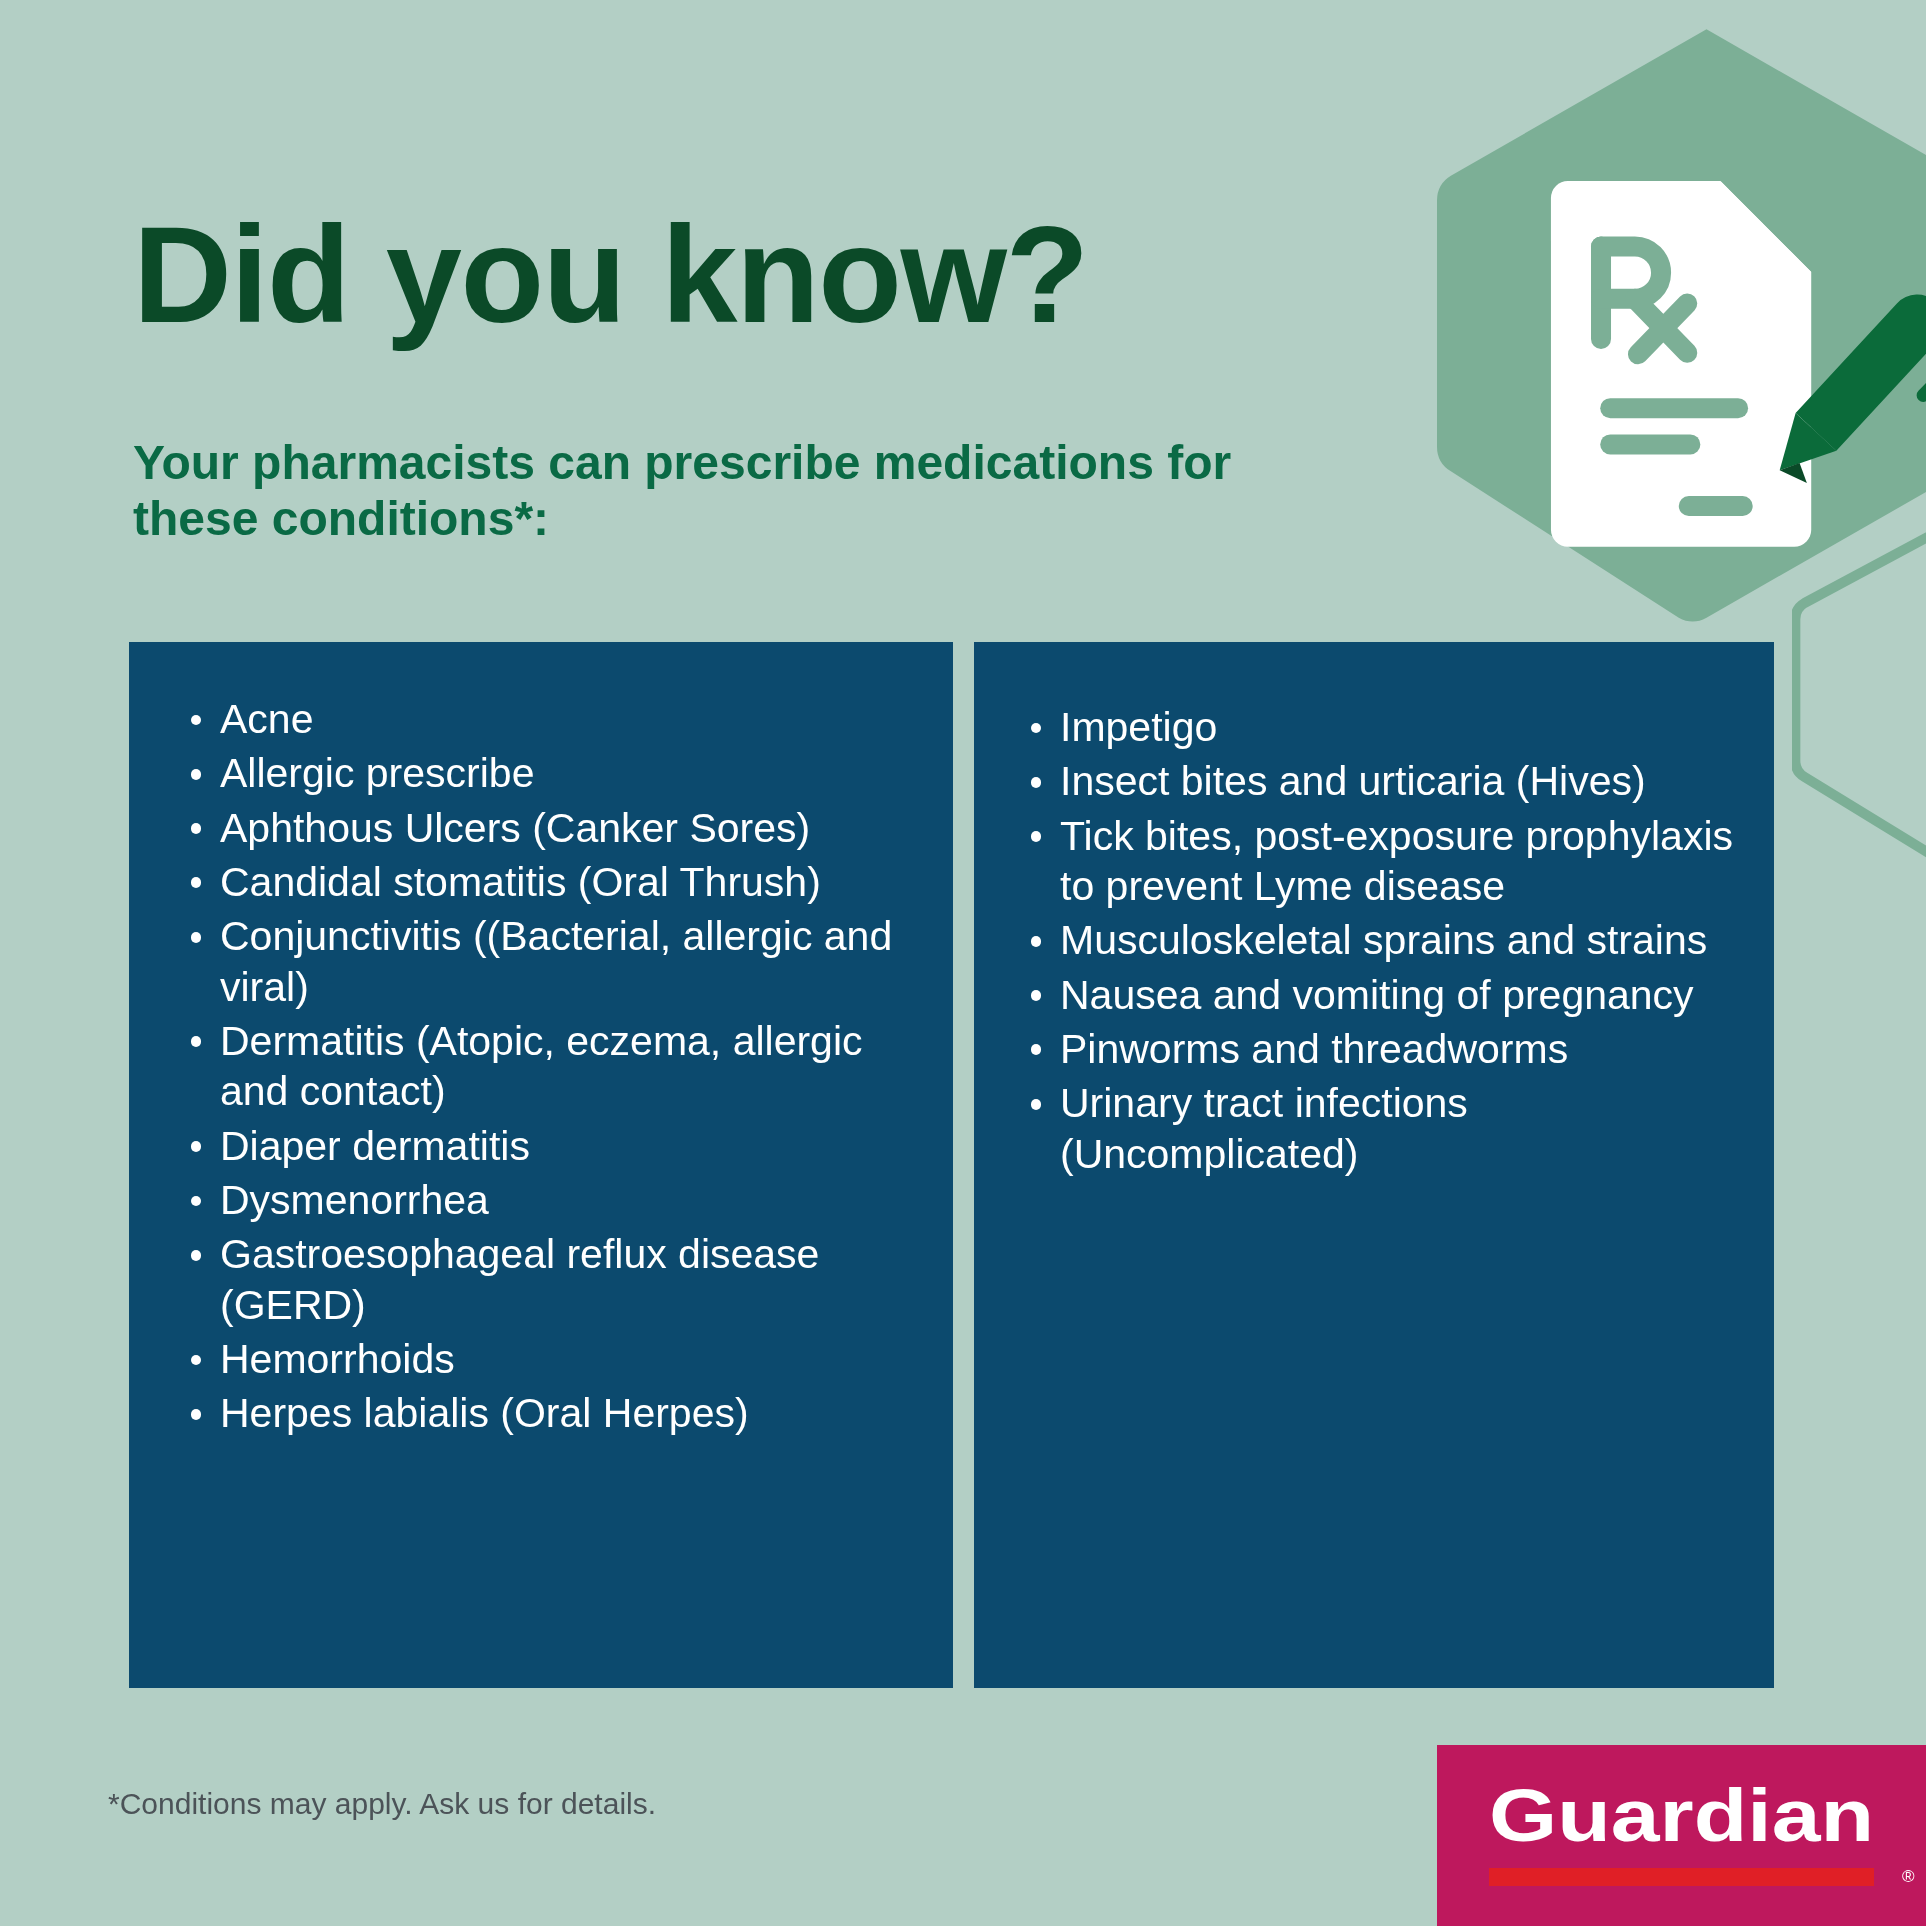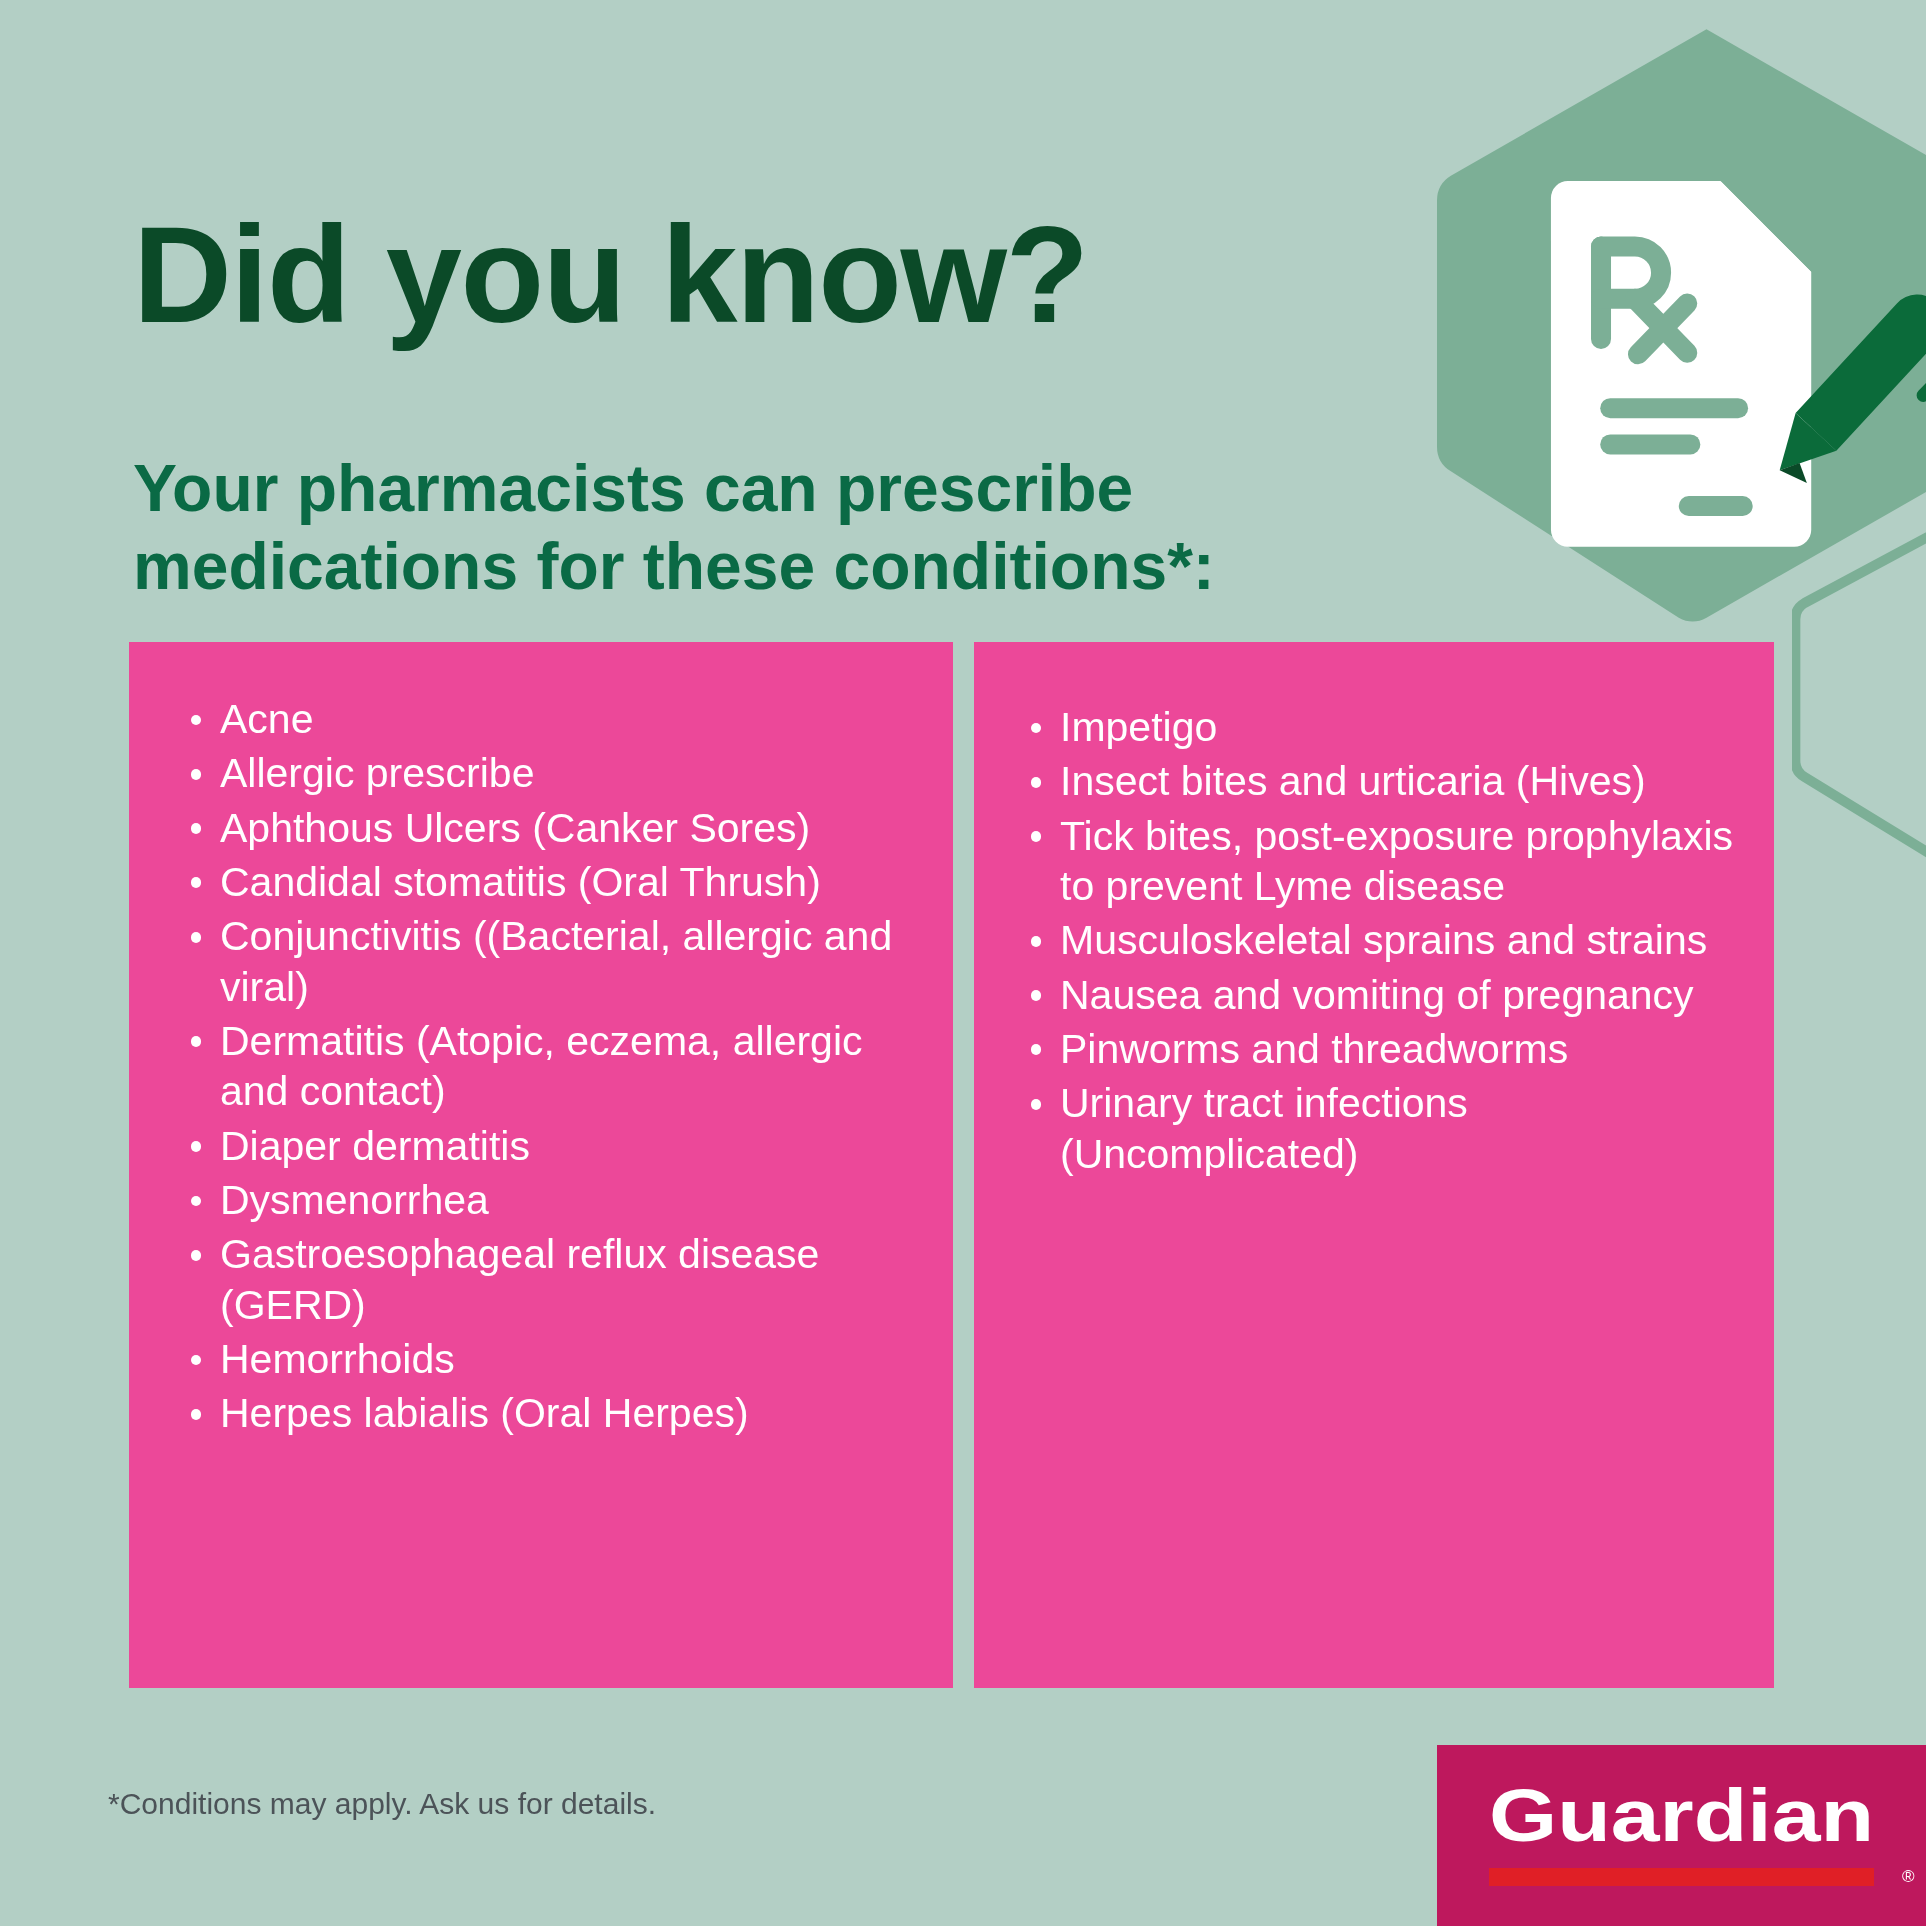--- a/index.html
+++ b/index.html
@@ -48,39 +48,39 @@
     line-height: 1.0;
     font-weight: bold;
     color: #0b4a28;
     letter-spacing: -1.5px;
     white-space: nowrap;
   }
   #subhead {
     position: absolute;
     left: 133px;
     top: 395px;
-    font-size: 66px;
+    font-size: 48px;
     line-height: 1.18;
     font-weight: bold;
     color: #0a6a45;
     max-width: 1125px;
   }
 
   
   #cards {
     position: absolute;
     left: 129px;
     top: 642px;
     width: 1645px;
     height: 1046px;
     display: flex;
     gap: 21px;
   }
   .card {
-    background: #ec4899;
+    background: #0c4a6e;
     position: relative;
     text-decoration: underline;
   }
   #card-left  { width: 824px; }
   #card-right { width: 800px; }
 
   .cond-list {
     list-style: none;
     margin: 0;
     padding: 0;

